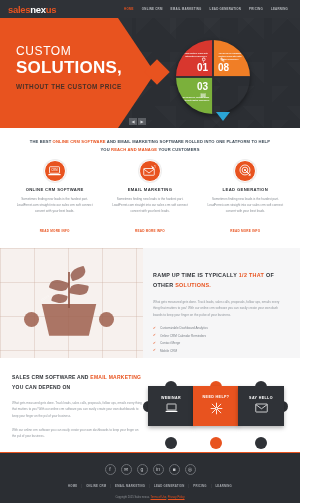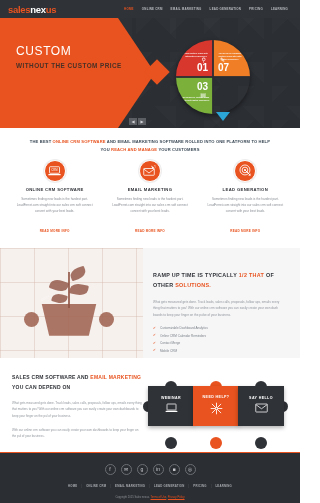--- a/index.html
+++ b/index.html
@@ -184,36 +184,37 @@
     </div>
   </div>
 
   <div class="hero">
     <div class="hero-bg-tri"></div>
     <div class="hero-orange"></div>
     <div class="hero-orange-accent"></div>
 
     <div class="hero-text">
       <div class="l1">CUSTOM</div>
+      <div class="l2">SOLUTIONS,</div>
       <div class="l3">WITHOUT THE CUSTOM PRICE</div>
     </div>
 
     <div class="info-wrap">
       <div class="info-circle">
         <div class="q q1">
           <div class="qlbl">CRM
 Nurture leads with automated Salesforce</div>
           <div class="qicon">⚲</div>
           <div class="qnum">01</div>
         </div>
         <div class="q q2">
           <div class="qlbl">LEADS MANAGEMENT
 Nurture leads with auto mated Salesforce</div>
           <div class="qicon">✎</div>
-          <div class="qnum">07</div>
+          <div class="qnum">08</div>
         </div>
         <div class="q q3">
           <div class="qlbl">MARKETING
 Nurture leads with auto mated Salesforce</div>
           <div class="qicon">▤</div>
           <div class="qnum">03</div>
         </div>
         <div class="gapv"></div>
         <div class="gaph"></div>
       </div>

